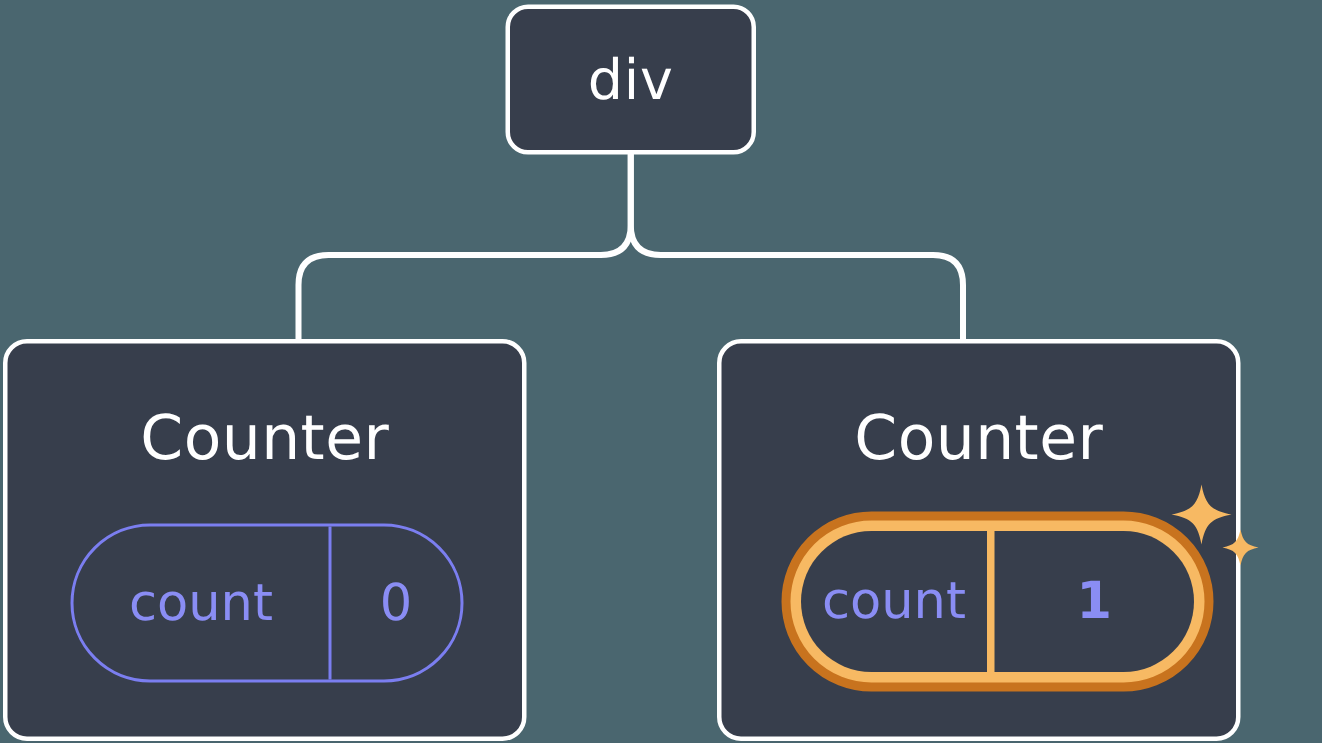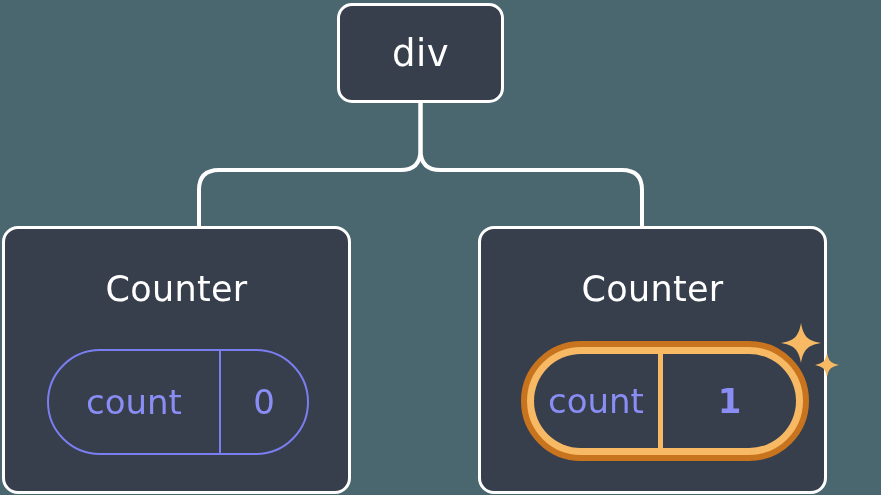--- a/index.html
+++ b/index.html
@@ -68,21 +68,21 @@
   .node-leaf.left  { left: 2px; }
   .node-leaf.right { left: 478px; }
 
   .node-leaf .node-title {
     position: absolute;
     left: 0;
     top: 43px;
     width: 100%;
     text-align: center;
     color: #ffffff;
-    font-size: 35px;
+    font-size: 41px;
     letter-spacing: 0.3px;
     line-height: 1;
   }
 
   
   .pill {
     position: absolute;
     box-sizing: border-box;
     display: flex;
     align-items: center;

